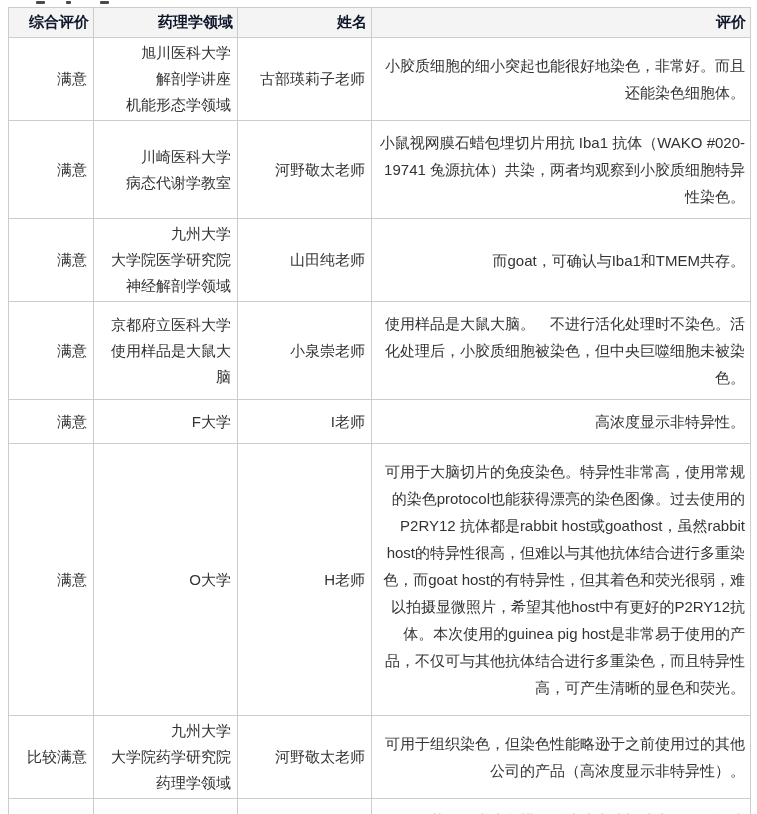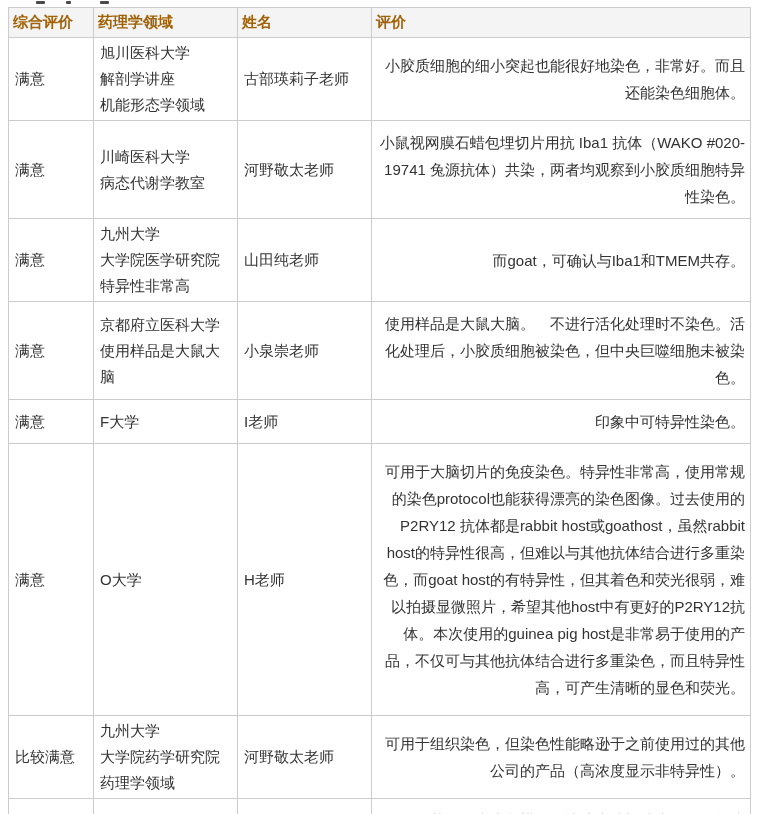--- a/index.html
+++ b/index.html
@@ -24,35 +24,35 @@
     table-layout: fixed;
     font-size: 15px;
   }
   .review-table th, .review-table td {
     border: 1px solid #cccccc;
     vertical-align: middle;
   }
   .review-table th {
     background: #f4f4f4;
     font-weight: bold;
-    text-align: left;
+    text-align: right;
     height: 30px;
     padding: 2px 4px;
-    color: #a16207;
+    color: #0f172a;
   }
   .review-table td {
     padding: 2px 6px;
     line-height: 26px;
   }
   col.col-rating      { width: 85px; }
   col.col-affiliation { width: 144px; }
   col.col-name        { width: 134px; }
   col.col-evaluation  { width: 379px; }
 
-  td.c-rating, td.c-affil, td.c-name { text-align: left; }
+  td.c-rating, td.c-affil, td.c-name { text-align: right; }
   td.c-eval {
     text-align: right;
     white-space: pre-wrap;
     padding: 8px 5px;
     line-height: 27px;
   }
   tbody tr:nth-child(1) td { height: 80px; }
   tbody tr:nth-child(2) td { height: 80px; }
   tbody tr:nth-child(3) td { height: 80px; }
   tbody tr:nth-child(4) td { height: 81px; }
@@ -115,21 +115,21 @@
     <td class="c-eval">小鼠视网膜石蜡包埋切片用抗 Iba1 抗体（WAKO #020-19741 兔源抗体）共染，两者均观察到小胶质细胞特异性染色。</td>
   </tr>
 
   <tr>
     <td class="c-rating">
           <div>满意</div>
         </td>
     <td class="c-affil">
           <div>九州大学</div>
           <div>大学院医学研究院</div>
-          <div>特异性非常高</div>
+          <div>神经解剖学领域</div>
         </td>
     <td class="c-name">
           <div>山田纯老师</div>
         </td>
     <td class="c-eval">而goat，可确认与Iba1和TMEM共存。</td>
   </tr>
 
   <tr>
     <td class="c-rating">
           <div>满意</div>
@@ -147,21 +147,21 @@
   <tr>
     <td class="c-rating">
           <div>满意</div>
         </td>
     <td class="c-affil">
           <div>F大学</div>
         </td>
     <td class="c-name">
           <div>I老师</div>
         </td>
-    <td class="c-eval">印象中可特异性染色。</td>
+    <td class="c-eval">高浓度显示非特异性。</td>
   </tr>
 
   <tr>
     <td class="c-rating">
           <div>满意</div>
         </td>
     <td class="c-affil">
           <div>O大学</div>
         </td>
     <td class="c-name">

